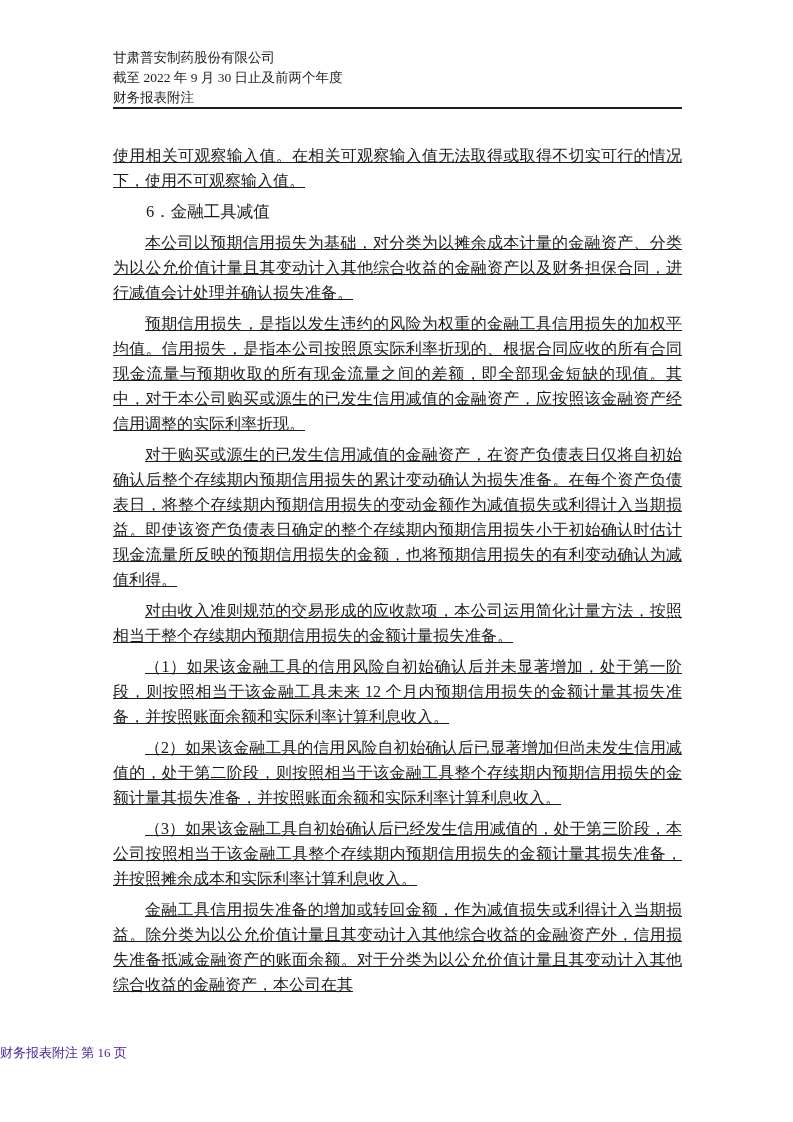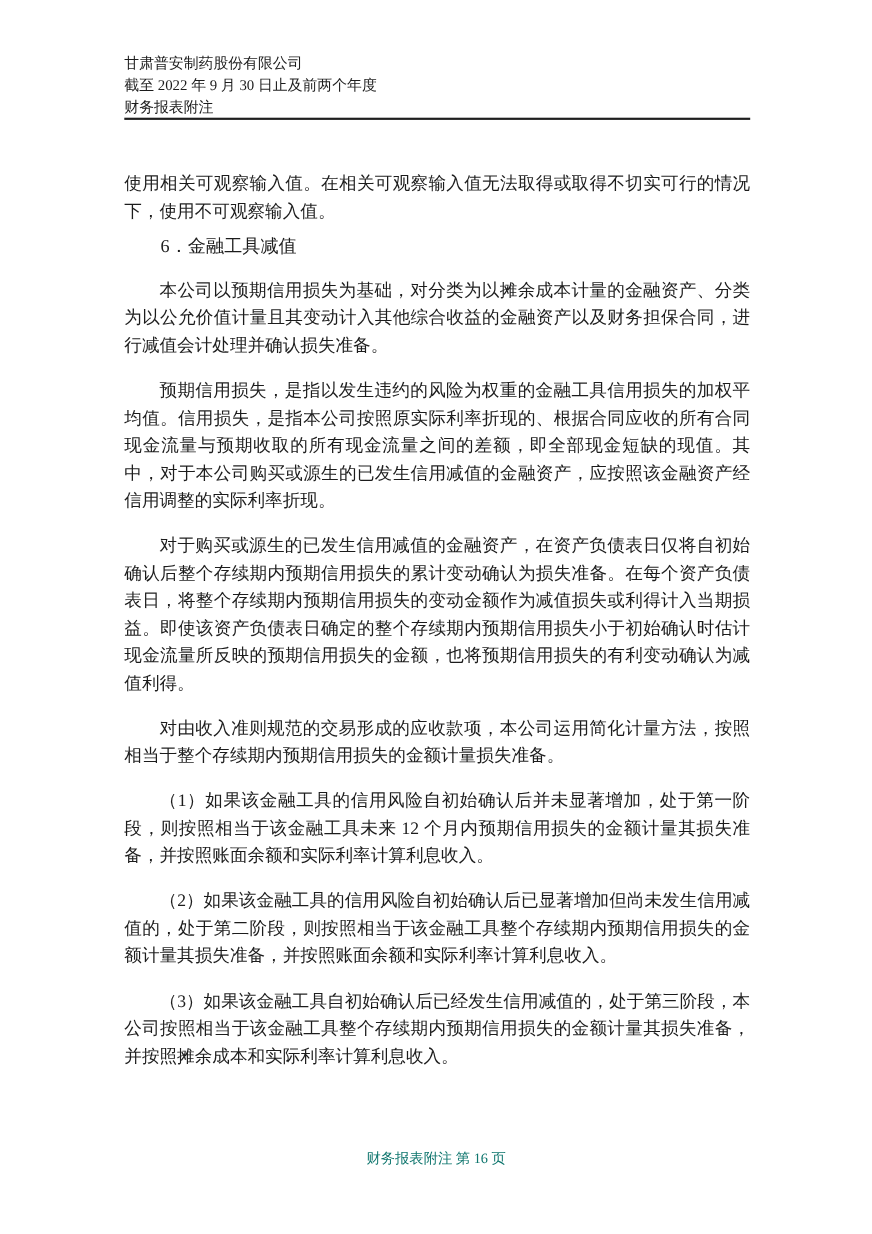--- a/index.html
+++ b/index.html
@@ -39,41 +39,41 @@
     position: absolute;
     left: 113px;
     top: 139px;
     width: 569px;
     font-size: 16px;
     line-height: 25px;
     text-align: justify;
     text-justify: inter-character;
   }
   .content p {
-    margin: 16px 0 6px 0;
+    margin: 4px 0 6px 0;
     text-indent: 2em;
+    text-decoration: underline;
   }
   .content p.no-indent {
     text-indent: 0;
   }
   .section-heading {
     font-size: 16.5px;
     font-weight: normal;
     margin: 0 0 6px 0;
     text-indent: 2em;
     text-align: left;
   }
   .footer {
     position: absolute;
     left: 0;
     top: 1044px;
     width: 793px;
-    text-align: center;
     font-size: 13px;
-    color: #0f766e;
+    color: #4c1d95;
   }
 </style>
 </head>
 <body>
 
 <div class="page">
 
   <div class="header">
     <div>甘肃普安制药股份有限公司</div>
     <div>截至 2022 年 9 月 30 日止及前两个年度</div>
@@ -85,19 +85,20 @@
   <div class="content">
     <p class="no-indent">使用相关可观察输入值。在相关可观察输入值无法取得或取得不切实可行的情况下，使用不可观察输入值。</p>
     <div class="section-heading">6．金融工具减值</div>
     <p>本公司以预期信用损失为基础，对分类为以摊余成本计量的金融资产、分类为以公允价值计量且其变动计入其他综合收益的金融资产以及财务担保合同，进行减值会计处理并确认损失准备。</p>
     <p>预期信用损失，是指以发生违约的风险为权重的金融工具信用损失的加权平均值。信用损失，是指本公司按照原实际利率折现的、根据合同应收的所有合同现金流量与预期收取的所有现金流量之间的差额，即全部现金短缺的现值。其中，对于本公司购买或源生的已发生信用减值的金融资产，应按照该金融资产经信用调整的实际利率折现。</p>
     <p>对于购买或源生的已发生信用减值的金融资产，在资产负债表日仅将自初始确认后整个存续期内预期信用损失的累计变动确认为损失准备。在每个资产负债表日，将整个存续期内预期信用损失的变动金额作为减值损失或利得计入当期损益。即使该资产负债表日确定的整个存续期内预期信用损失小于初始确认时估计现金流量所反映的预期信用损失的金额，也将预期信用损失的有利变动确认为减值利得。</p>
     <p>对由收入准则规范的交易形成的应收款项，本公司运用简化计量方法，按照相当于整个存续期内预期信用损失的金额计量损失准备。</p>
     <p>（1）如果该金融工具的信用风险自初始确认后并未显著增加，处于第一阶段，则按照相当于该金融工具未来 12 个月内预期信用损失的金额计量其损失准备，并按照账面余额和实际利率计算利息收入。</p>
     <p>（2）如果该金融工具的信用风险自初始确认后已显著增加但尚未发生信用减值的，处于第二阶段，则按照相当于该金融工具整个存续期内预期信用损失的金额计量其损失准备，并按照账面余额和实际利率计算利息收入。</p>
     <p>（3）如果该金融工具自初始确认后已经发生信用减值的，处于第三阶段，本公司按照相当于该金融工具整个存续期内预期信用损失的金额计量其损失准备，并按照摊余成本和实际利率计算利息收入。</p>
+    <p>金融工具信用损失准备的增加或转回金额，作为减值损失或利得计入当期损益。除分类为以公允价值计量且其变动计入其他综合收益的金融资产外，信用损失准备抵减金融资产的账面余额。对于分类为以公允价值计量且其变动计入其他综合收益的金融资产，本公司在其</p>
   </div>
 
   <div class="footer">
     <span>财务报表附注 第 16 页</span>
   </div>
 
 </div>
 
 </body></html>

